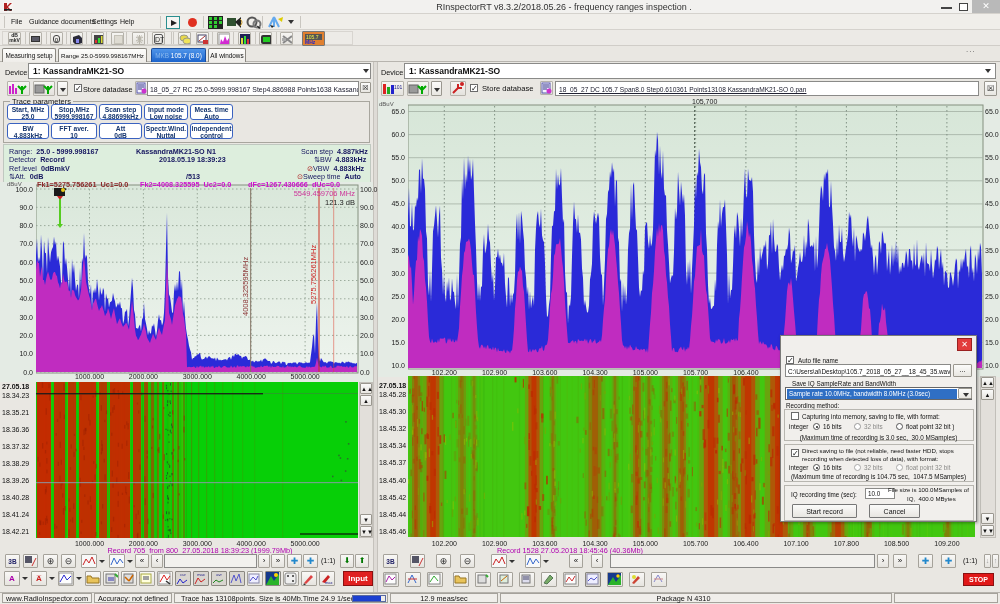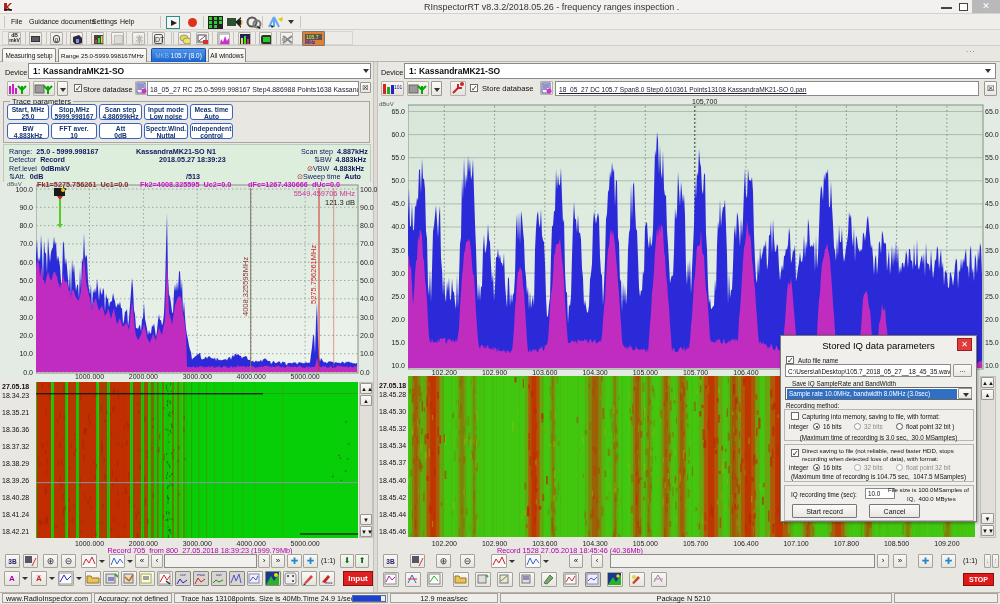--- a/index.html
+++ b/index.html
@@ -13,21 +13,21 @@
 .ts{position:absolute;font-size:7px;color:#111;left:2px;}
 .gb{position:absolute;border:1px solid #b0aea6;}
 </style></head><body>
 
 <div class="abs" style="left:0;top:0;width:1000px;height:14px;background:#f2f1ef;border-bottom:1px solid #d5d2cd;">
  <svg style="left:3px;top:1px;" width="11" height="12" viewBox="0 0 11 12">
       <rect x="0" y="1" width="10" height="10" fill="#f8f4f2"></rect>
       <path d="M1 2 L4 2 L4 5 L7 2 L9 2 L5 6 L9 10 L7 10 L4 7 L4 10 L1 10 Z" fill="#b02020"></path>
       <rect x="1" y="8" width="8" height="1.6" fill="#222"></rect>
     </svg>
- <div class="abs" style="left:424px;top:2px;width:280px;font-size:9px;color:#333;">RInspectorRT v8.3.2/2018.05.26 - frequency ranges inspection .</div>
+ <div class="abs" style="left:424px;top:2px;width:280px;font-size:9px;color:#333;text-align:center;">RInspectorRT v8.3.2/2018.05.26 - frequency ranges inspection .</div>
  <div class="abs" style="left:941px;top:7px;width:11px;height:2px;background:#444;"></div>
  <div class="abs" style="left:959px;top:3px;width:9px;height:8px;border:1.5px solid #444;background:#fff;"></div>
  <div class="abs" style="left:972px;top:0;width:28px;height:13px;background:#b9b9b9;color:#fff;font-size:9px;text-align:center;line-height:13px;">✕</div>
 </div>
 
 <div class="abs" style="left:0;top:14px;width:1000px;height:16px;background:#f0eeea;border-bottom:1px solid #d5d2cd;">
  <div class="abs" style="left:4px;top:2px;width:1px;height:12px;background:#c9c6c0;"></div>
  <div class="abs" style="left:11px;top:4px;font-size:7px;">File</div>
  <div class="abs" style="left:29px;top:4px;font-size:7px;">Guidance documents</div>
  <div class="abs" style="left:92px;top:4px;font-size:7px;">Settings</div>
@@ -249,21 +249,21 @@
   </div>
 <div class="abs" style="left:190px;top:123px;width:43px;height:16px;background:#fff;border:1px solid #3a62c0;border-radius:3px;text-align:center;color:#15356e;">
     <div style="font-size:6.7px;font-weight:bold;margin-top:0.5px;white-space:nowrap;">Independent</div>
     <div style="font-size:6.7px;margin-top:0px;white-space:nowrap;font-weight:bold;">control</div>
   </div>
 <div class="abs" style="left:3px;top:144px;width:368px;height:38px;background:#ddeedd;border:1px solid #c0c8c0;border-bottom:none;color:#15155f;font-size:7.2px;">
  <div class="abs" style="left:5px;top:1.5px;">Range:&nbsp; <b>25.0 - 5999.998167</b></div>
  <div class="abs" style="left:132px;top:1.5px;"><b>KassandraMK21-SO N1</b></div>
  <div class="abs" style="left:297px;top:1.5px;">Scan step&nbsp; <b>4.887kHz</b></div>
  <div class="abs" style="left:5px;top:10px;">Detector&nbsp; <b>Record</b></div>
- <div class="abs" style="left:155px;top:10px;"><b>2018.05.27 18:39:23</b></div>
+ <div class="abs" style="left:155px;top:10px;"><b>2018.05.19 18:39:23</b></div>
  <div class="abs" style="left:310px;top:10px;">⇅BW&nbsp; <b>4.883kHz</b></div>
  <div class="abs" style="left:5px;top:18.5px;">Ref.level&nbsp; <b>0dBmkV</b></div>
  <div class="abs" style="left:303px;top:18.5px;"><span style="color:#b03030;">⊘</span>VBW&nbsp; <b>4.883kHz</b></div>
  <div class="abs" style="left:5px;top:27px;">⇅Att.&nbsp; <b>0dB</b></div>
  <div class="abs" style="left:182px;top:27px;"><b>/513</b></div>
  <div class="abs" style="left:293px;top:27px;"><span style="color:#b03030;">⊙</span>Sweep time&nbsp; <b>Auto</b></div>
 </div>
 <div class="abs" style="left:0px;top:182px;width:373px;height:200px;background:#e4ebe4;"></div>
 <div class="abs" style="left:7px;top:181px;font-size:6px;color:#555;">dBuV</div>
 <div class="ylab" style="left:11px;top:185.5px;">100.0</div>
@@ -2042,25 +2042,24 @@
       <path d="M2 6 h9" stroke="#c88"></path>
     </svg>
   </div>
 <div class="abs" style="left:963px;top:573px;width:31px;height:13px;background:#e01818;border:1px solid #8a1010;color:#fff;font-size:7px;font-weight:bold;text-align:center;line-height:12px;">STOP</div>
 <div class="abs" style="left:0;top:592px;width:1000px;height:12px;background:#eceae5;border-top:1px solid #b5b2ac;"></div>
 <div class="abs" style="left:2px;top:593px;width:90px;height:10px;border:1px solid #a5a29b;background:#f0eeea;font-size:7.3px;text-align:center;line-height:9px;">www.RadioInspector.com</div>
 <div class="abs" style="left:94px;top:593px;width:78px;height:10px;border:1px solid #a5a29b;background:#f0eeea;font-size:7.3px;text-align:center;line-height:9px;">Accuracy: not defined</div>
 <div class="abs" style="left:174px;top:593px;width:214px;height:10px;border:1px solid #a5a29b;background:#f0eeea;font-size:7.3px;line-height:9px;"><span style="margin-left:6px;">Trace has 13108points. Size is 40Mb.Time 24.9 1/sec</span></div>
 <div class="abs" style="left:352px;top:594.5px;width:34px;height:7px;background:linear-gradient(90deg,#1b3fd0 88%,#f0eeea 88%);border:1px solid #5a6aa0;"></div>
 <div class="abs" style="left:390px;top:593px;width:108px;height:10px;border:1px solid #a5a29b;background:#f0eeea;font-size:7.3px;text-align:center;line-height:9px;">12.9 meas/sec</div>
-<div class="abs" style="left:500px;top:593px;width:392px;height:10px;border:1px solid #a5a29b;background:#f0eeea;font-size:7.3px;text-align:center;line-height:9px;"><span style="margin-left:-25px;">Package N 5210</span></div>
+<div class="abs" style="left:500px;top:593px;width:392px;height:10px;border:1px solid #a5a29b;background:#f0eeea;font-size:7.3px;text-align:center;line-height:9px;"><span style="margin-left:-25px;">Package N 4310</span></div>
 <div class="abs" style="left:894px;top:593px;width:104px;height:10px;border:1px solid #a5a29b;background:#f0eeea;"></div>
 
 <div class="abs" style="left:780px;top:335px;width:197px;height:187px;background:#f1efec;border:1px solid #7a7a78;box-shadow:1px 1px 3px rgba(0,0,0,0.35);font-size:6.3px;color:#111;">
- <div class="abs" style="left:0;top:0;width:195px;height:15px;text-align:center;font-size:9.5px;padding-top:4px;color:#000;">Stored IQ data parameters</div>
  <div class="abs" style="left:176px;top:2px;width:15px;height:13px;background:#e23b3b;border:1px solid #9a2020;color:#fff;font-size:8px;text-align:center;line-height:12px;">✕</div>
  <div class="cb" style="left:5px;top:20px;">✓</div>
  <div class="abs" style="left:17px;top:21px;white-space:nowrap;">Auto file name</div>
  <div class="fld" style="left:4px;top:28px;width:166px;height:13px;overflow:hidden;">
       <div style="margin:2px 0 0 2px;font-size:6.4px;white-space:nowrap;line-height:9px;">C:\Users\al\Desktop\105.7_2018_05_27__18_45_35.wav</div>
     </div>
  <div class="btn" style="left:172px;top:28px;width:19px;height:13px;text-align:center;line-height:10px;font-size:8px;">...</div>
  <div class="abs" style="left:11px;top:44px;white-space:nowrap;">Save IQ SampleRate and BandWidth</div>
  <div class="fld" style="left:4px;top:51px;width:187px;height:13px;border-color:#666;">
    <div class="abs" style="left:1px;top:1px;width:170px;height:10px;background:#2f6fc4;color:#fff;font-size:6.3px;line-height:10px;white-space:nowrap;overflow:hidden;"><span style="margin-left:2px;">Sample rate 10.0MHz, bandwidth 8.0MHz (3.0sec)</span></div>

